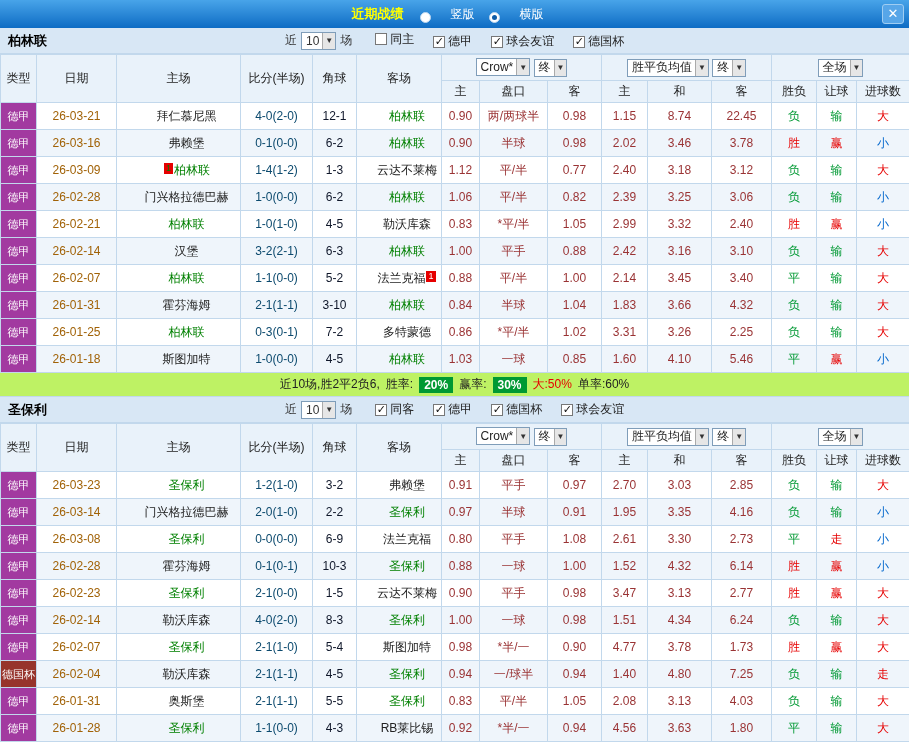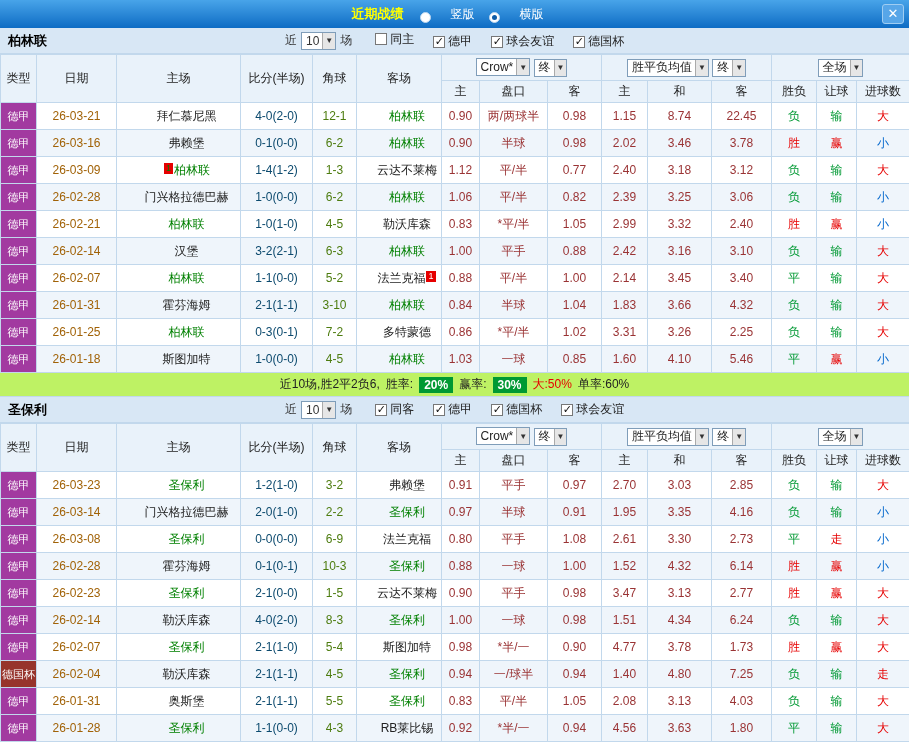--- a/index.html
+++ b/index.html
@@ -60,21 +60,21 @@
   .dd-cell { }
   tbody td { height:27px; }
   tbody tr:nth-child(even) { background:#eff5fb; }
   td.type { color:#fff; font-size:11px; }
   td.t-league { background:#a23aa0; }
   td.t-cup   { background:#97342c; }
   td.date    { color:#a16207; }
   td.team    { color:#222; cursor:pointer;padding-left:16px; }
   td.team-focus, td.team-focus span { color:#008000; }
   td.score   { color:#0c4a6e; }
-  td.corner  { color:#4d7c0f;margin-left:12px; }
+  td.corner  { color:#0f172a;margin-left:12px; }
   td.odds    { color:#9a3334; }
   .r-red  { color:#e60000; }
   .r-green{ color:#009933; }
   .r-blue { color:#0066cc; }
   .badge-num {
     display:inline-block; background:#e60000; color:#fff; font-size:9px;
     line-height:11px; padding:0 2px; vertical-align:3px; margin:0 1px;
   }
 
   

